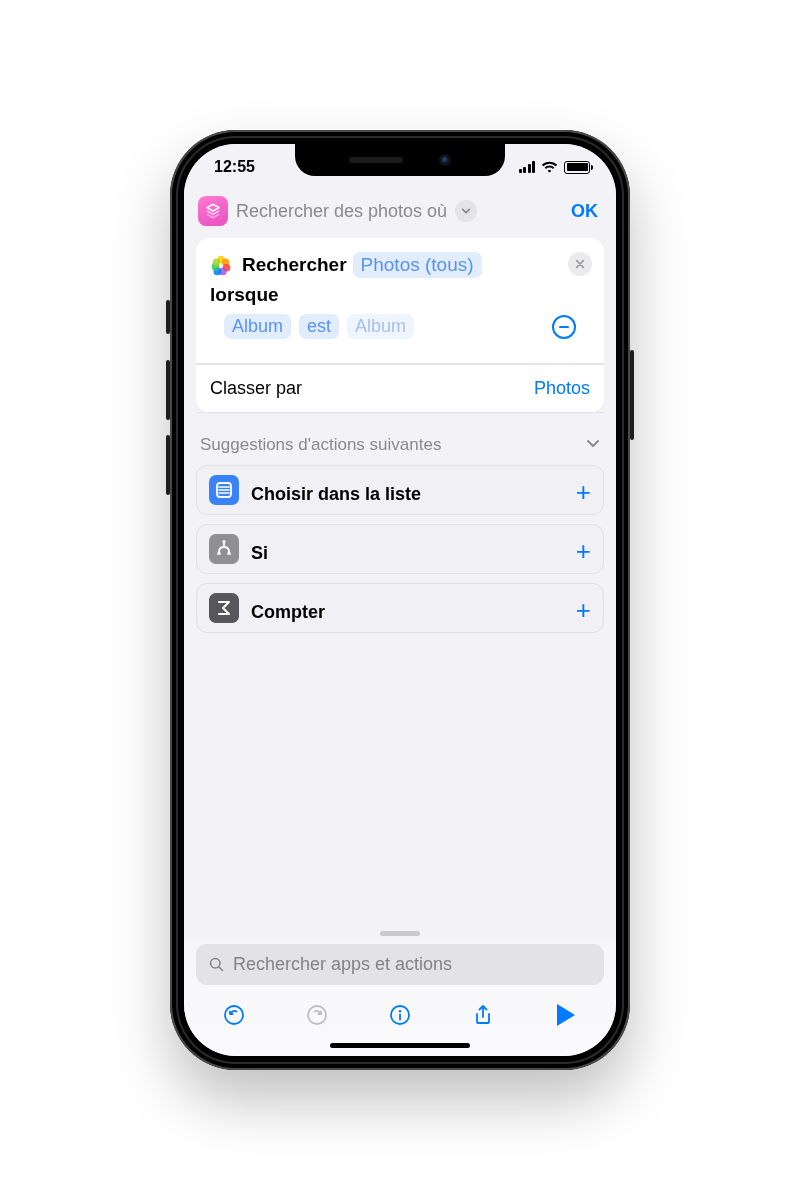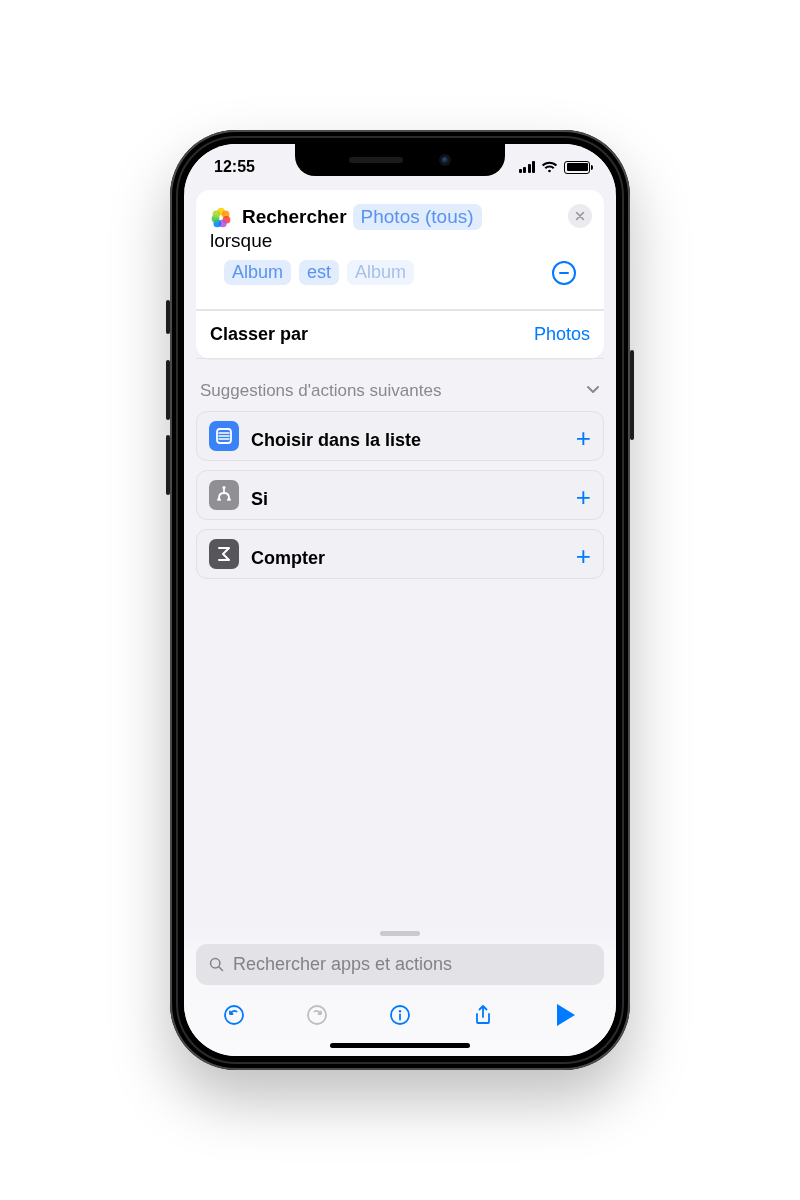--- a/index.html
+++ b/index.html
@@ -52,27 +52,27 @@
   .content{flex:1;overflow:hidden;padding:0 12px}
   .card{background:var(--card);border-radius:14px;box-shadow:0 .5px 0 rgba(0,0,0,.08)}
   .action-head{padding:14px 14px 10px 14px;position:relative}
   .line1{display:flex;align-items:center;flex-wrap:wrap;gap:6px;font-size:19px}
   .photos-icon{width:22px;height:22px;margin-right:4px}
   .bold{font-weight:600}
   .token{background:var(--pill-blue);color:var(--ios-light-blue);padding:2px 8px;border-radius:7px;font-weight:400}
   .token.placeholder{background:var(--pill-blue-light);color:#a8bfe8}
   .close-circle{position:absolute;top:14px;right:12px;width:24px;height:24px;border-radius:50%;background:#ebebef;display:flex;align-items:center;justify-content:center}
   .close-circle svg{width:10px;height:10px}
-  .line2{font-size:19px;font-weight:400;margin-top:0}
+  .line2{font-size:19px;font-weight:700;margin-top:6px}
   .filter-row{display:flex;align-items:center;gap:8px;padding:8px 14px 14px 14px;font-size:18px;flex-wrap:wrap}
   .remove-circ{margin-left:auto;width:24px;height:24px;border-radius:50%;border:2px solid var(--ios-blue);display:flex;align-items:center;justify-content:center}
   .remove-circ i{width:10px;height:2px;background:var(--ios-blue);border-radius:1px}
   .sep{height:1px;background:var(--sep);margin-left:0}
   .row{display:flex;align-items:center;padding:13px 14px;font-size:18px}
-  .row .label{font-weight:700}
+  .row .label{font-weight:400}
   .row .value{margin-left:auto;color:var(--ios-blue)}
   .add-row{color:var(--ios-blue);display:flex;align-items:center;gap:10px;padding:12px 14px;font-size:18px}
   .add-row .plus{width:22px;height:22px;border-radius:50%;border:2px solid var(--ios-blue);display:flex;align-items:center;justify-content:center;position:relative}
   .add-row .plus:before,.add-row .plus:after{content:"";position:absolute;background:var(--ios-blue);border-radius:1px}
   .add-row .plus:before{width:10px;height:2px}
   .add-row .plus:after{width:2px;height:10px}
   .switch{margin-left:auto;width:52px;height:32px;border-radius:16px;background:#e9e9ec;position:relative}
   .switch i{position:absolute;top:2px;left:2px;width:28px;height:28px;background:#fff;border-radius:50%;box-shadow:0 2px 4px rgba(0,0,0,.2)}
   
   .sugg-head{display:flex;align-items:flex-end;padding:22px 4px 10px 4px;color:var(--gray-text);font-size:17px}
@@ -122,20 +122,40 @@
           <svg viewBox="0 0 20 15">
               <path d="M10 13.2a1.6 1.6 0 100-3.2 1.6 1.6 0 000 3.2zM4.2 7.6a8.2 8.2 0 0111.6 0l-1.7 1.7a5.8 5.8 0 00-8.2 0zM1 4.4a12.7 12.7 0 0118 0L17.3 6a10.3 10.3 0 00-14.6 0z" fill="#000"></path>
             </svg>
         </span>
         <span class="batt">
             <i></i>
           </span>
       </div>
     </div>
 
+    <div class="nav">
+      <div class="title-pill">
+        <span class="app-icon">
+          <svg viewBox="0 0 24 24">
+              <g fill="none" stroke="#fff" stroke-width="2" stroke-linejoin="round">
+                <path d="M12 3l8 4.5-8 4.5-8-4.5z"></path>
+                <path d="M4 12l8 4.5 8-4.5" opacity=".7"></path>
+                <path d="M4 16.5l8 4.5 8-4.5" opacity=".45"></path>
+              </g>
+            </svg>
+        </span>
+        <span class="title-text">Rechercher des photos où</span>
+        <span class="chev-circle">
+          <svg viewBox="0 0 12 12">
+              <path d="M2 4l4 4 4-4" fill="none" stroke="#8a8a8e" stroke-width="2" stroke-linecap="round" stroke-linejoin="round"></path>
+            </svg>
+        </span>
+      </div>
+      <span class="ok">OK</span>
+    </div>
 
     <div class="content">
 
       <div class="card">
         <div class="action-head">
           <span class="close-circle">
             <svg viewBox="0 0 12 12">
                 <path d="M2 2l8 8M10 2l-8 8" stroke="#9c9ca1" stroke-width="2" stroke-linecap="round"></path>
               </svg>
           </span>

